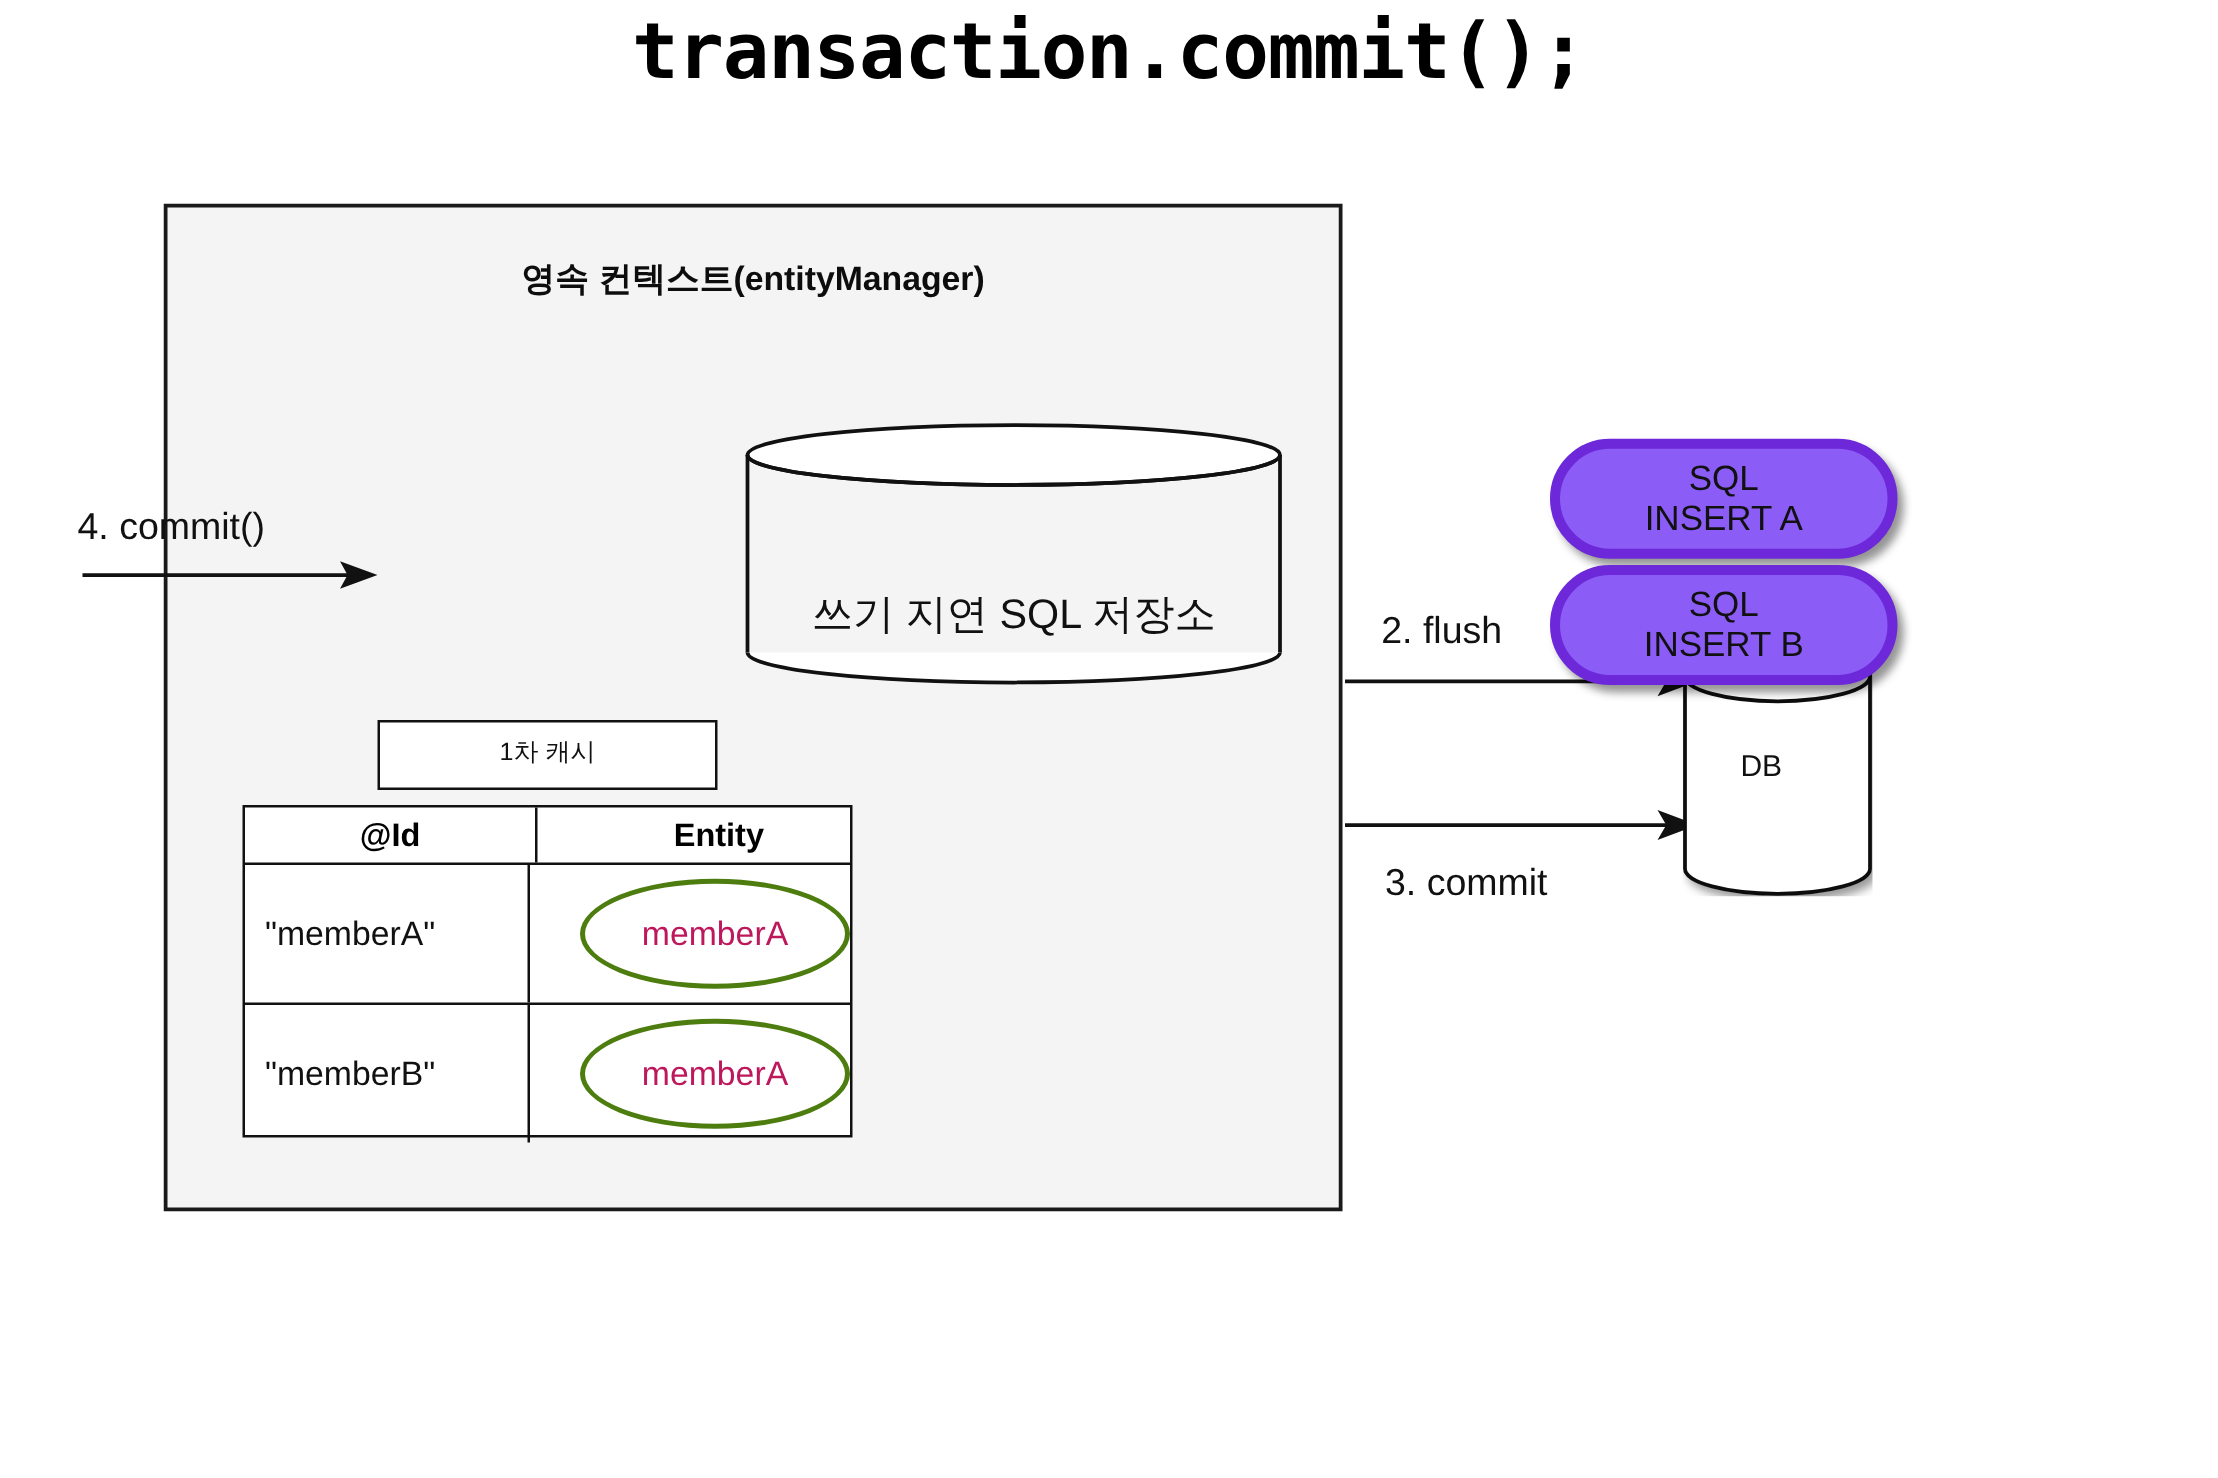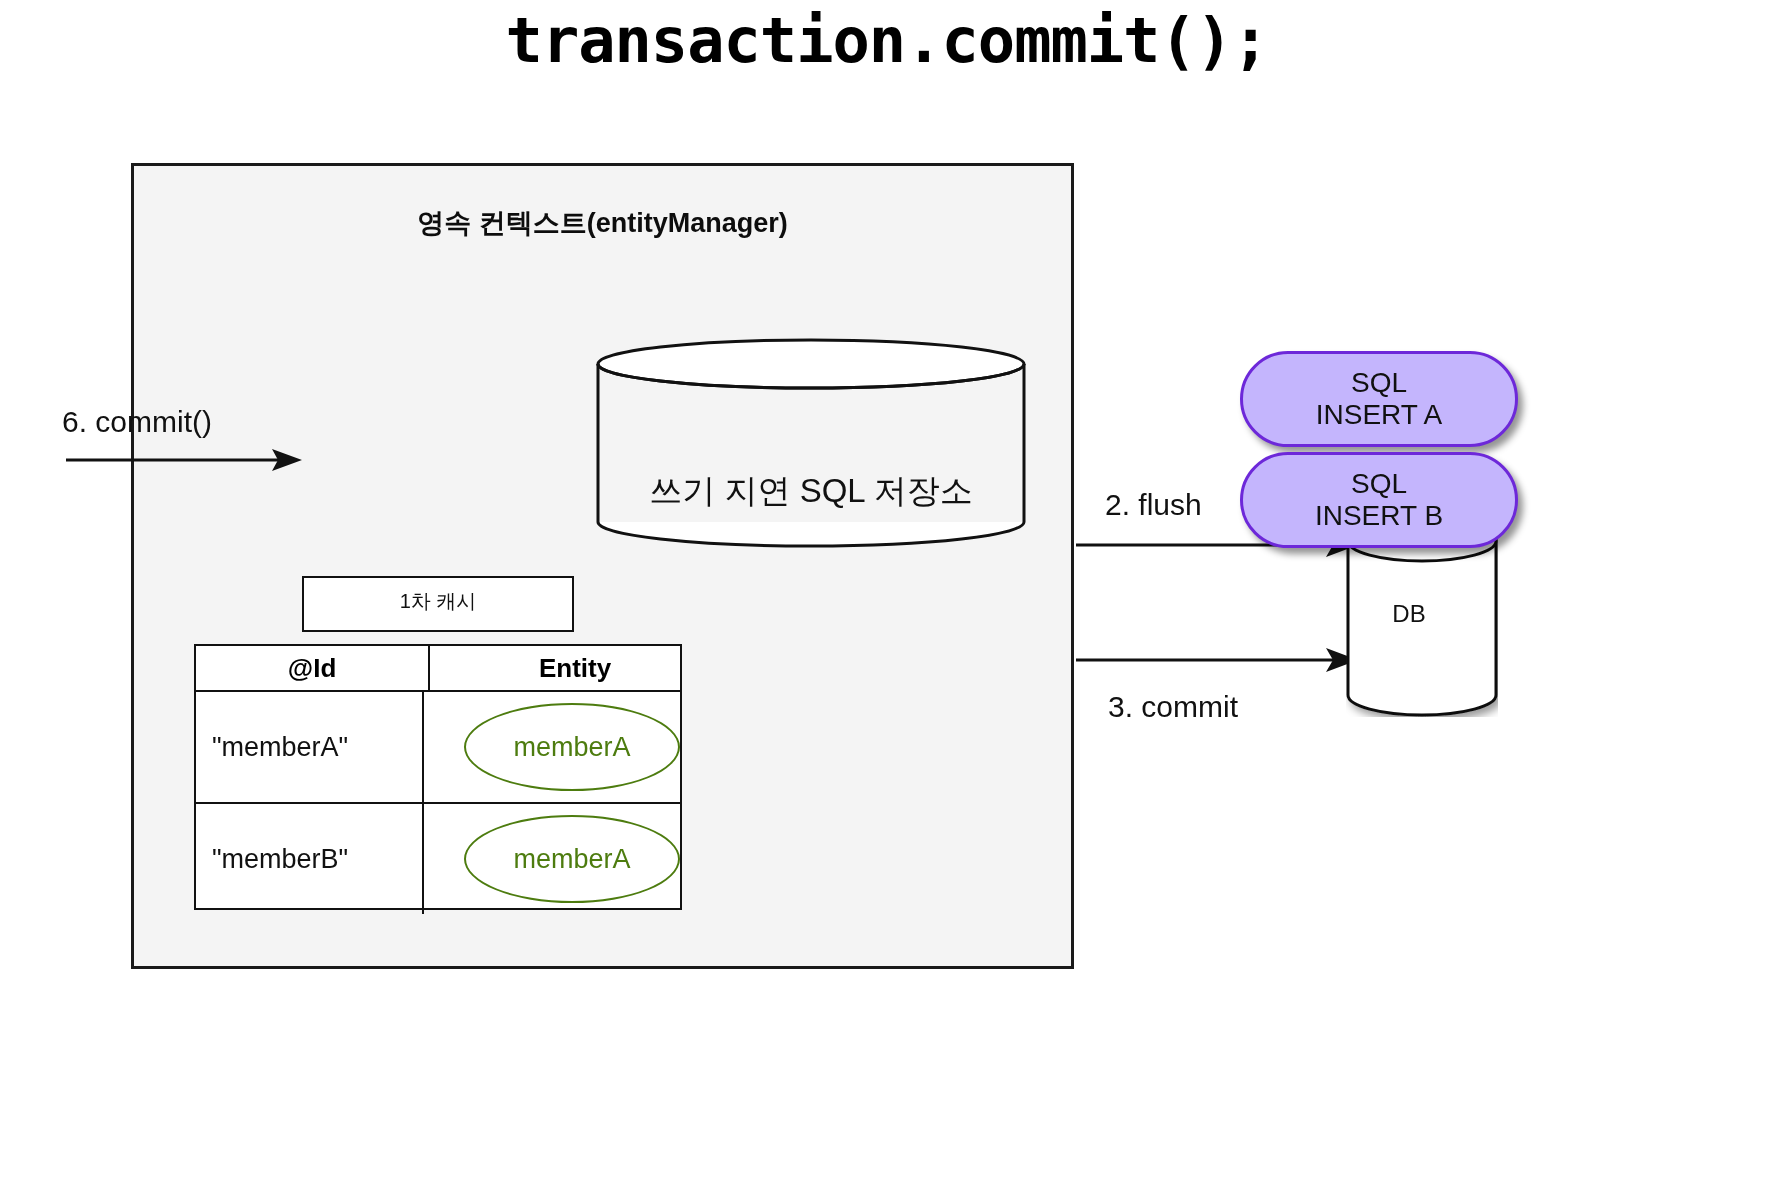--- a/index.html
+++ b/index.html
@@ -108,25 +108,25 @@
     font-size:26px;
     color:#000;
   }
   .ct-body .ct-c1{
     padding-left:16px;
     font-size:27px;
     color:#111;
   }
   .ellipse{
     width:218px;height:88px;
-    border:2px solid #4d7c0f;
+    border:4px solid #4d7c0f;
     border-radius:50%;
     display:flex;align-items:center;justify-content:center;
     font-size:27px;
-    color:#4d7c0f;
+    color:#be185d;
     background:#fff;
     box-sizing:border-box;
   }
 
   
   .arrow-svg{position:absolute;overflow:visible;}
 
   .lbl{
     position:absolute;
     font-size:30px;
@@ -148,22 +148,22 @@
     left:1346px;top:600px;width:126px;
     text-align:center;
     font-size:24px;
     color:#111;
     white-space:nowrap;
   }
 
   
   .sqlcard{
     position:absolute;
-    background:#c4b5fd;
-    border:3px solid #6d28d9;
+    background:#8b5cf6;
+    border:8px solid #6d28d9;
     border-radius:48px;
     box-sizing:border-box;
     display:flex;flex-direction:column;
     align-items:center;justify-content:center;
     font-size:28px;
     line-height:1.16;
     color:#111;
     box-shadow:5px 6px 7px rgba(0,0,0,0.42);
     text-align:center;
   }
@@ -206,21 +206,21 @@
       </div>
     </div>
     <div class="ct-row ct-body last">
       <div class="ct-c1">"memberB"</div>
       <div class="ct-c2">
         <div class="ellipse">memberA</div>
       </div>
     </div>
   </div>
 
-  <div class="lbl lbl-commit1">6. commit()</div>
+  <div class="lbl lbl-commit1">4. commit()</div>
   <svg class="arrow-svg" style="left:66px;top:440px;" width="240" height="40">
     <line x1="0" y1="20" x2="214" y2="20" stroke="#111" stroke-width="3"></line>
     <polygon points="236,20 206,9 212,20 206,31" fill="#111"></polygon>
   </svg>
 
   <div class="lbl lbl-flush">2. flush</div>
   <svg class="arrow-svg" style="left:1076px;top:525px;" width="290" height="40">
     <line x1="0" y1="20" x2="258" y2="20" stroke="#111" stroke-width="3"></line>
     <polygon points="282,20 250,8 257,20 250,32" fill="#111"></polygon>
   </svg>

